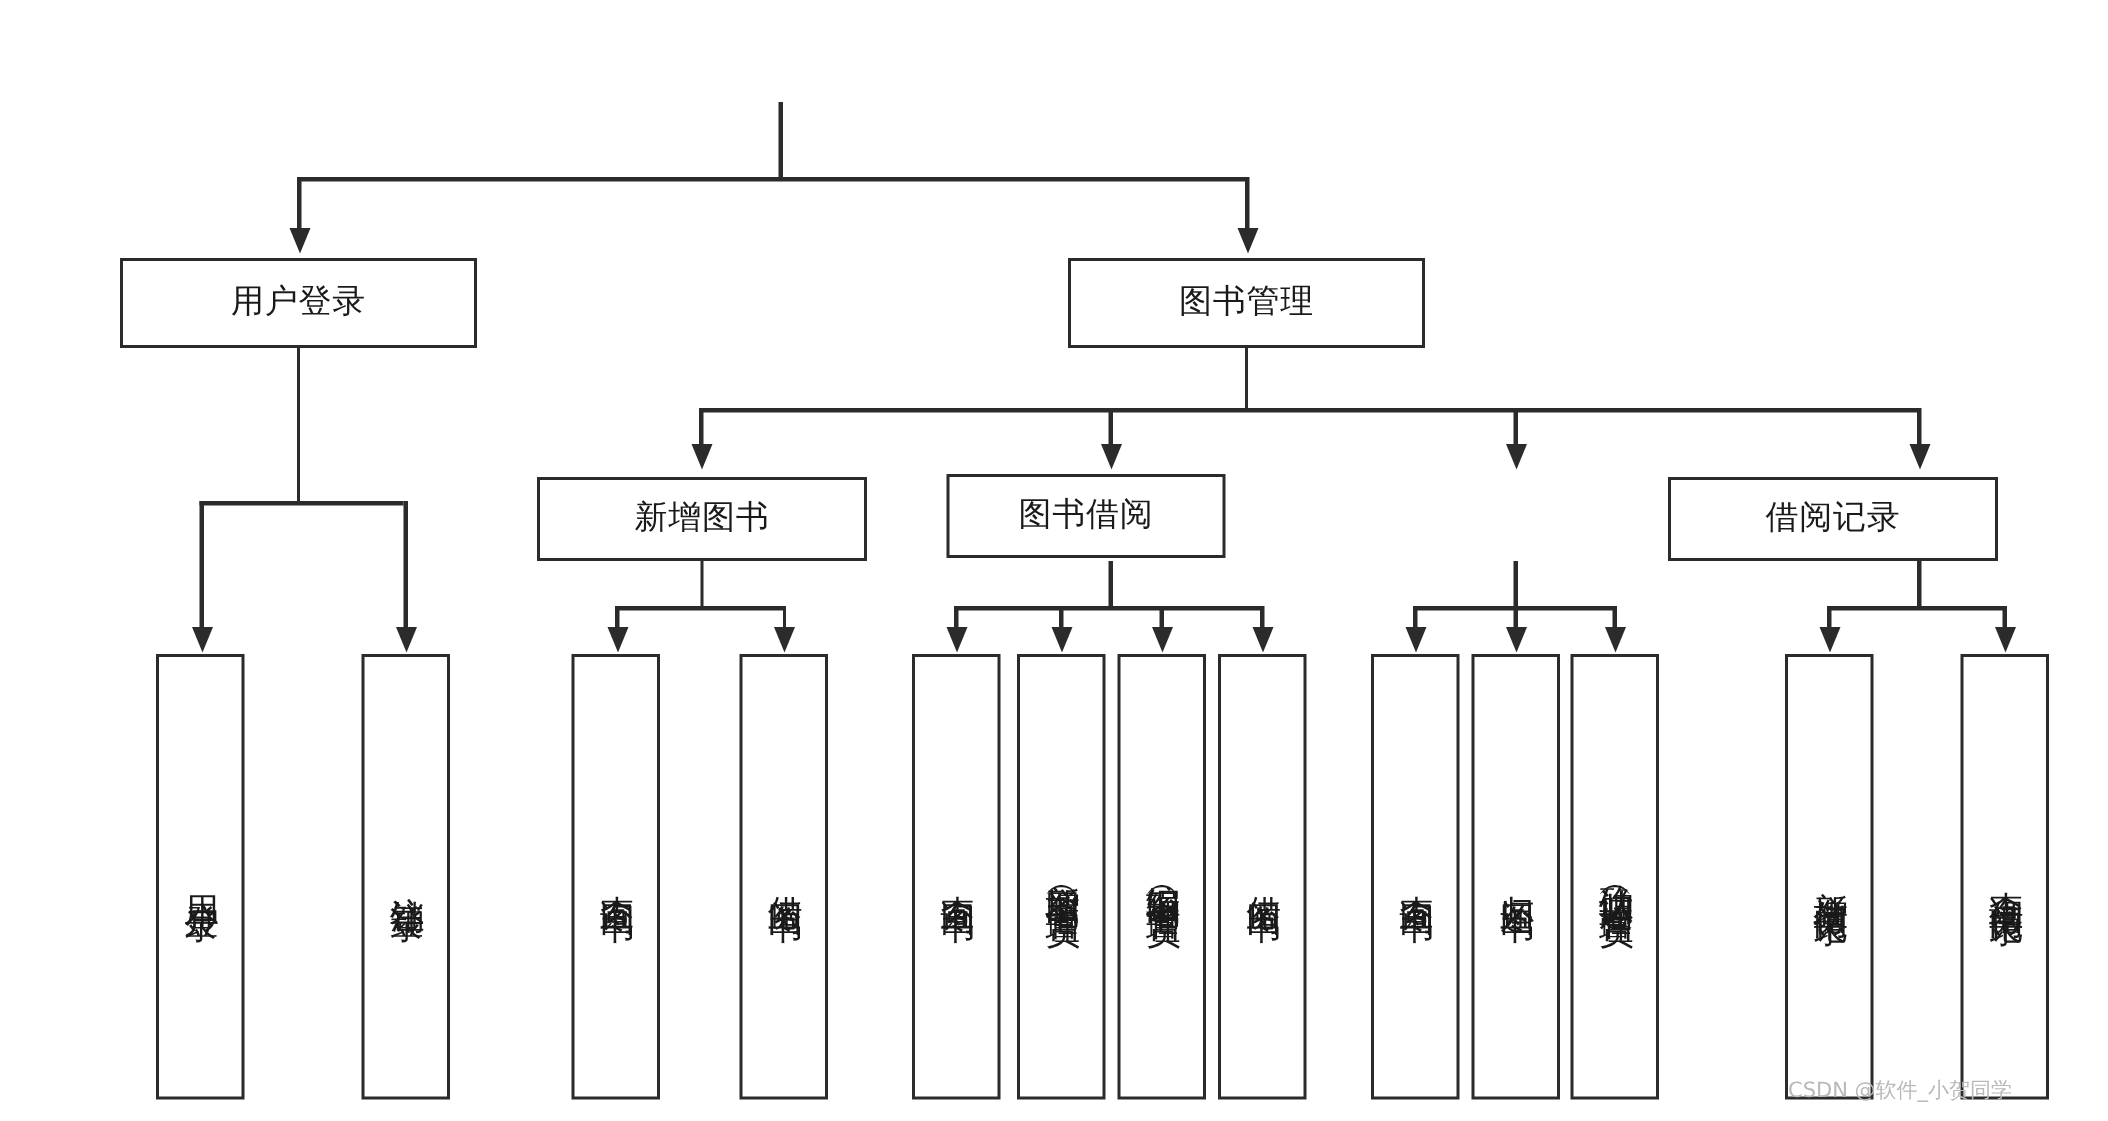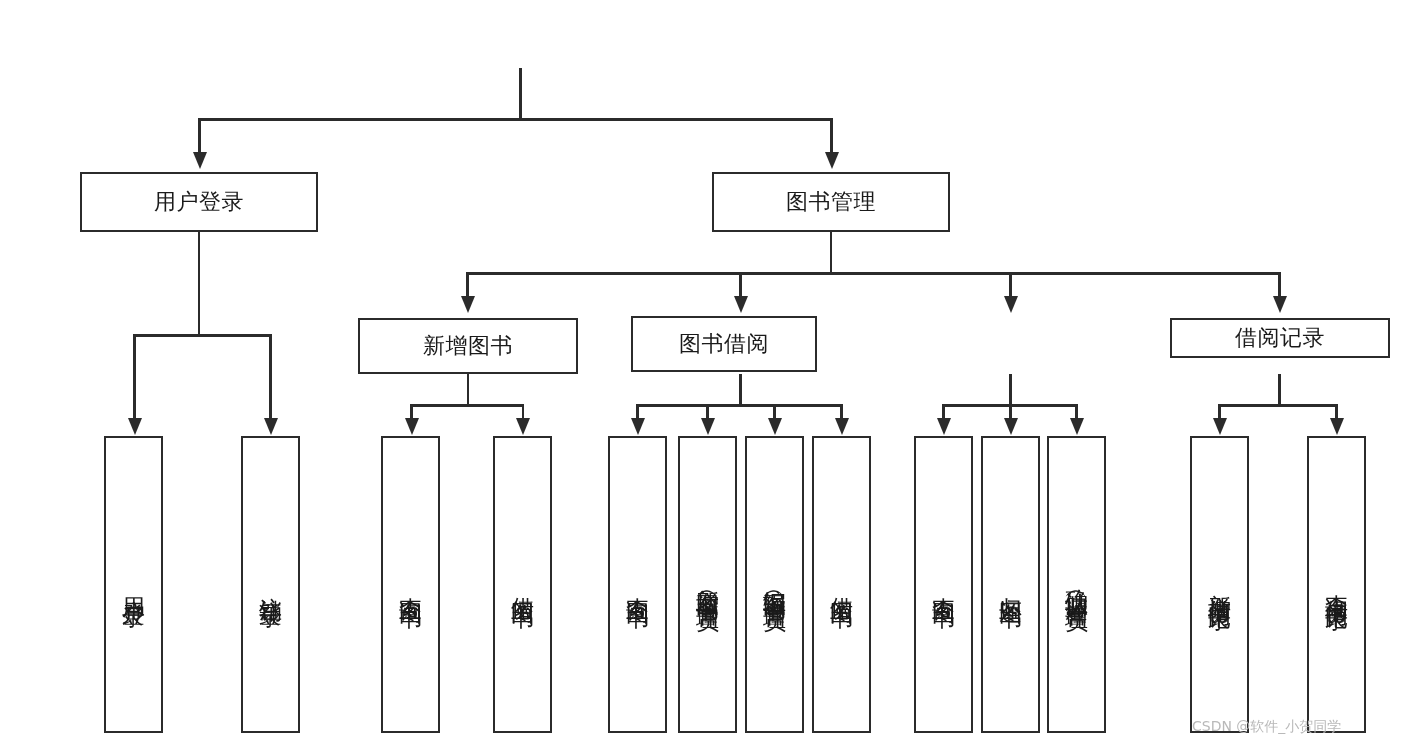--- a/index.html
+++ b/index.html
@@ -124,21 +124,21 @@
 
   <div class="ln v" style="left:1278px; top:272px; width:2.5px; height:26px;"></div>
   <div class="arrow" style="left:1272.5px; top:296px;"></div>
 
   <div class="node horiz" style="left:358px; top:318px; width:220px; height:56px;">
     <span class="label">新增图书</span>
   </div>
   <div class="node horiz" style="left:631px; top:316px; width:186px; height:56px;">
     <span class="label">图书借阅</span>
   </div>
-  <div class="node horiz" style="left:1170px; top:318px; width:220px; height:40px;">
+  <div class="node horiz" style="left:1112px; top:318px; width:220px; height:56px;">
     <span class="label">借阅记录</span>
   </div>
 
   <div class="ln v" style="left:466.5px; top:374px; width:2.5px; height:32px;"></div>
   <div class="ln h" style="left:410px; top:404px; width:114px; height:2.5px;"></div>
   <div class="ln v" style="left:410px; top:404px; width:2.5px; height:16px;"></div>
   <div class="arrow" style="left:404.5px; top:418px;"></div>
   <div class="ln v" style="left:521.5px; top:404px; width:2.5px; height:16px;"></div>
   <div class="arrow" style="left:516px; top:418px;"></div>
 

